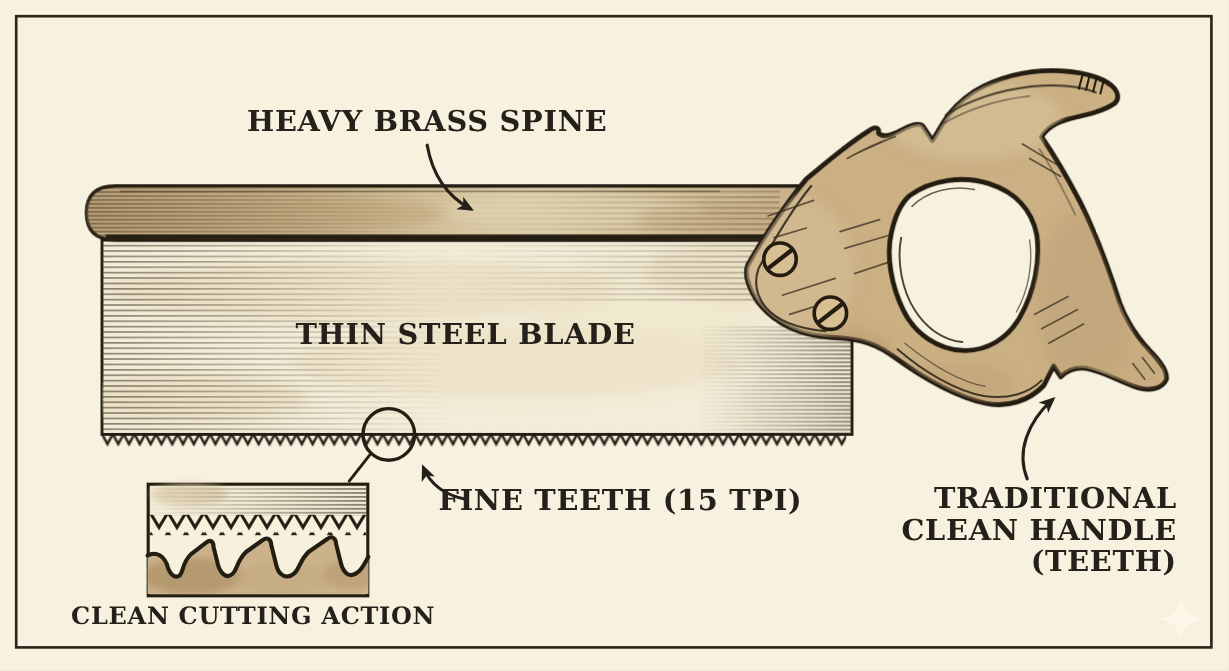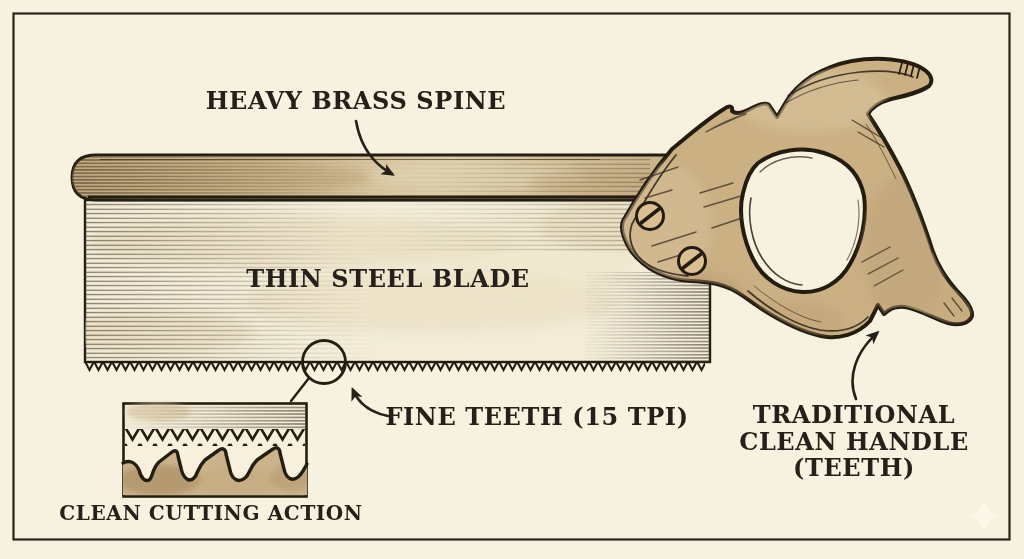--- a/index.html
+++ b/index.html
@@ -9,21 +9,21 @@
     font-family:"DejaVu Serif","Liberation Serif",serif;
   }
   .stage svg{position:absolute;left:0;top:0;}
   .lbl{
     position:absolute;
     font-weight:bold;font-size:24px;letter-spacing:.6px;
     color:#26201a;white-space:nowrap;
     transform:translateX(-50%);
   }
   .lbl-caption{font-size:20px;}
-  .lbl-handle{text-align:center;line-height:26.5px;}
+  .lbl-handle{text-align:right;line-height:26.5px;margin-left:12px;}
   .lbl-handle div{white-space:nowrap;}
 </style>
 </head>
 <body>
 
 <div class="stage">
 
 <svg width="1024" height="559" viewBox="0 0 1024 559">
   <defs>
     <linearGradient id="gFadeR" x1="0" y1="0" x2="1" y2="0">
@@ -265,21 +265,21 @@
     <path d="M356 121 C360 144 372 163 392 174" marker-end="url(#ah)"></path>
     <path d="M388 416 C368 412 358 402 353 390" marker-end="url(#ah)"></path>
     <path d="M856 399 C847 377 856 352 877 333" marker-end="url(#ah)"></path>
   </g>
 </svg>
 
 <div class="lbl" style="left:356px;top:86px;">HEAVY BRASS SPINE</div>
 
 <div class="lbl" style="left:388px;top:264px;text-align:right;">THIN STEEL BLADE</div>
 
-<div class="lbl" style="left:537px;top:402px;">FINE TEETH (15 TPI)</div>
+<div class="lbl" style="left:517px;top:402px;">FINE TEETH (15 TPI)</div>
 
 <div class="lbl lbl-handle" style="left:854px;top:402px;">
   <div>TRADITIONAL</div>
   <div>CLEAN HANDLE</div>
   <div>(TEETH)</div>
 </div>
 
 <div class="lbl lbl-caption" style="left:211px;top:501px;">CLEAN CUTTING ACTION</div>
 
 </div>

